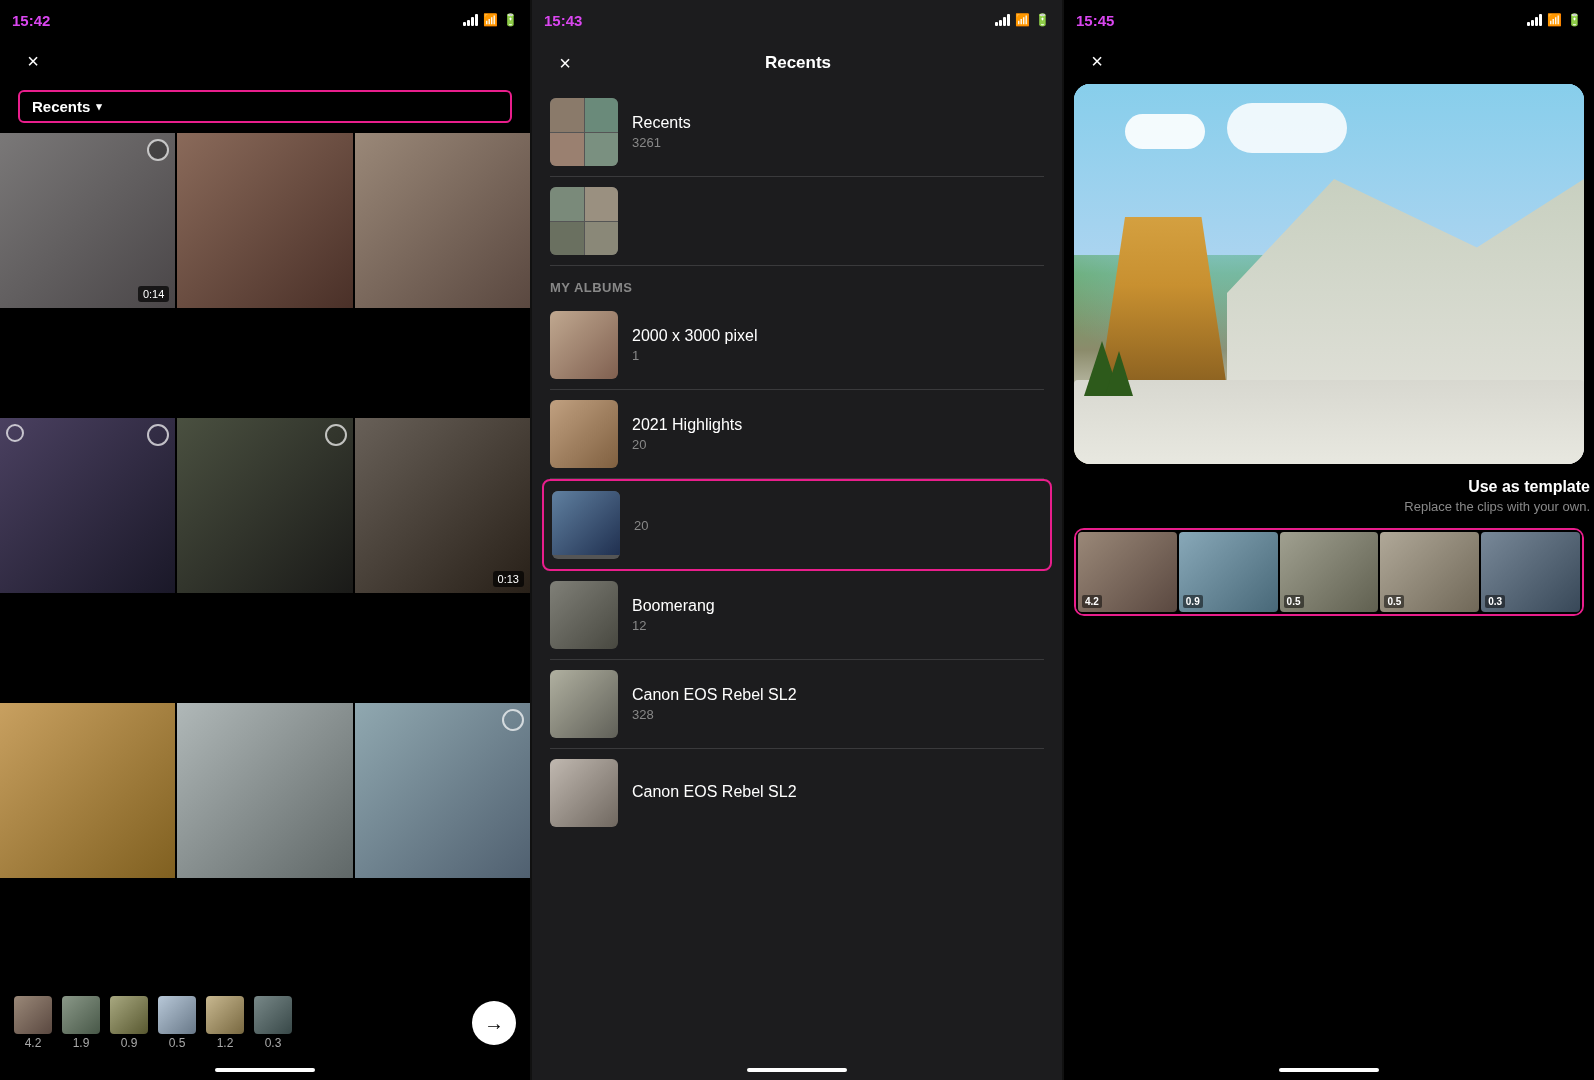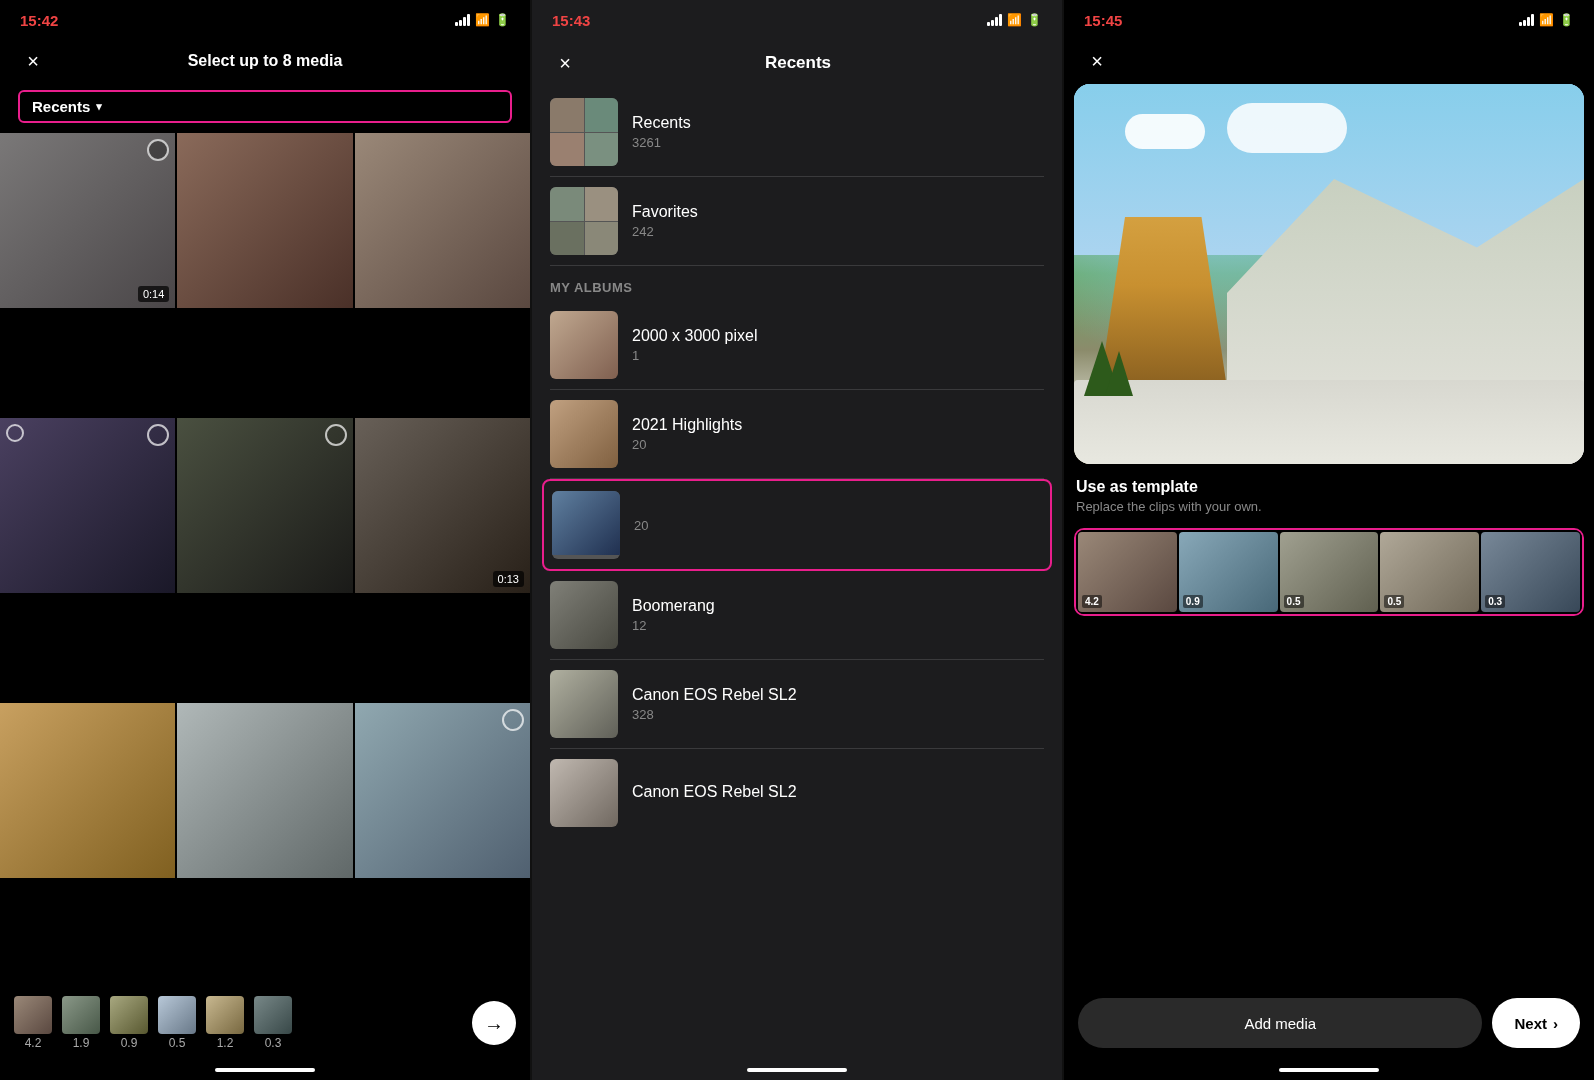--- a/index.html
+++ b/index.html
@@ -21,22 +21,22 @@
       background: #000;
       position: relative;
       overflow: hidden;
     }
 
     
     .status-bar {
       display: flex;
       align-items: center;
       justify-content: space-between;
-      padding: 8px 20px 4px;
-      color: #ef4444;
+      padding: 8px 12px 4px;
+      color: #d946ef;
       font-size: 14px;
       font-weight: 600;
       min-height: 36px;
     }
     .status-time { font-size: 15px; font-weight: 700; }
     .status-icons { display: flex; gap: 5px; align-items: center; font-size: 12px; }
 
     
     .panel1-header {
       display: flex;
@@ -242,22 +242,22 @@
     }
     .hero-image-inner {
       width: 100%; height: 100%;
       background:
         radial-gradient(ellipse at 30% 20%, rgba(135,206,235,0.9) 0%, transparent 50%),
         radial-gradient(ellipse at 70% 10%, rgba(200,230,255,0.8) 0%, transparent 40%),
         linear-gradient(180deg, #87CEEB 0%, #a8d5f0 20%, #6aaa6a 50%, #8B8B6B 70%, #d0d0c0 85%, #e8e8e8 100%);
     }
 
     .template-label {
-      text-align: left;
-      margin: 14px 12px 4px;
+      text-align: right;
+      margin: 14px 4px 4px;
     }
     .template-label-title {
       color: #fff;
       font-size: 16px;
       font-weight: 600;
     }
     .template-label-sub {
       color: #888;
       font-size: 13px;
       margin-top: 3px;
@@ -355,21 +355,20 @@
         <div class="signal-bar" style="height:9px"></div>
         <div class="signal-bar" style="height:12px"></div>
       </div>
       <span>📶</span>
       <span>🔋</span>
     </div>
   </div>
 
   <div class="panel1-header">
     <div class="close-btn">×</div>
-    <div class="panel1-title">Select up to 8 media</div>
   </div>
 
   <div class="recents-btn">
     <span>Recents</span>
     <span class="chevron">▾</span>
   </div>
 
   <div class="photo-grid">
 
     <div class="photo-cell" style="background:#5a5860;">
@@ -481,24 +480,20 @@
     </div>
     <div class="divider"></div>
 
     <div class="album-item">
       <div class="album-thumb">
         <div class="album-thumb-cell" style="background:#7a8a7a;"></div>
         <div class="album-thumb-cell" style="background:#9a9080;"></div>
         <div class="album-thumb-cell" style="background:#6a7060;"></div>
         <div class="album-thumb-cell" style="background:#8a8878;"></div>
       </div>
-      <div class="album-info">
-        <div class="album-name">Favorites</div>
-        <div class="album-count">242</div>
-      </div>
     </div>
     <div class="divider"></div>
 
     <div class="album-section-title">MY ALBUMS</div>
 
     <div class="album-item">
       <div class="album-thumb" style="grid-template-columns:1fr;">
         <div class="album-thumb-cell" style="background:linear-gradient(135deg,#c0a890,#806050);grid-column:span 2;grid-row:span 2;height:68px;"></div>
       </div>
       <div class="album-info">
@@ -626,26 +621,17 @@
         <div class="clip-duration">0.5</div>
       </div>
       <div class="clip-item" style="background:linear-gradient(135deg,#788898,#384858);">
         <div class="clip-duration">0.3</div>
       </div>
     </div>
   </div>
 
   <div style="flex:1;"></div>
 
-  <div class="panel3-actions">
-    <div class="add-media-btn">
-      <span>Add media</span>
-    </div>
-    <div class="next-btn">
-      <span>Next</span>
-      <span>›</span>
-    </div>
-  </div>
 
   <div class="home-bar">
     <div class="home-bar-line"></div>
   </div>
 </div>
 
 </body></html>

